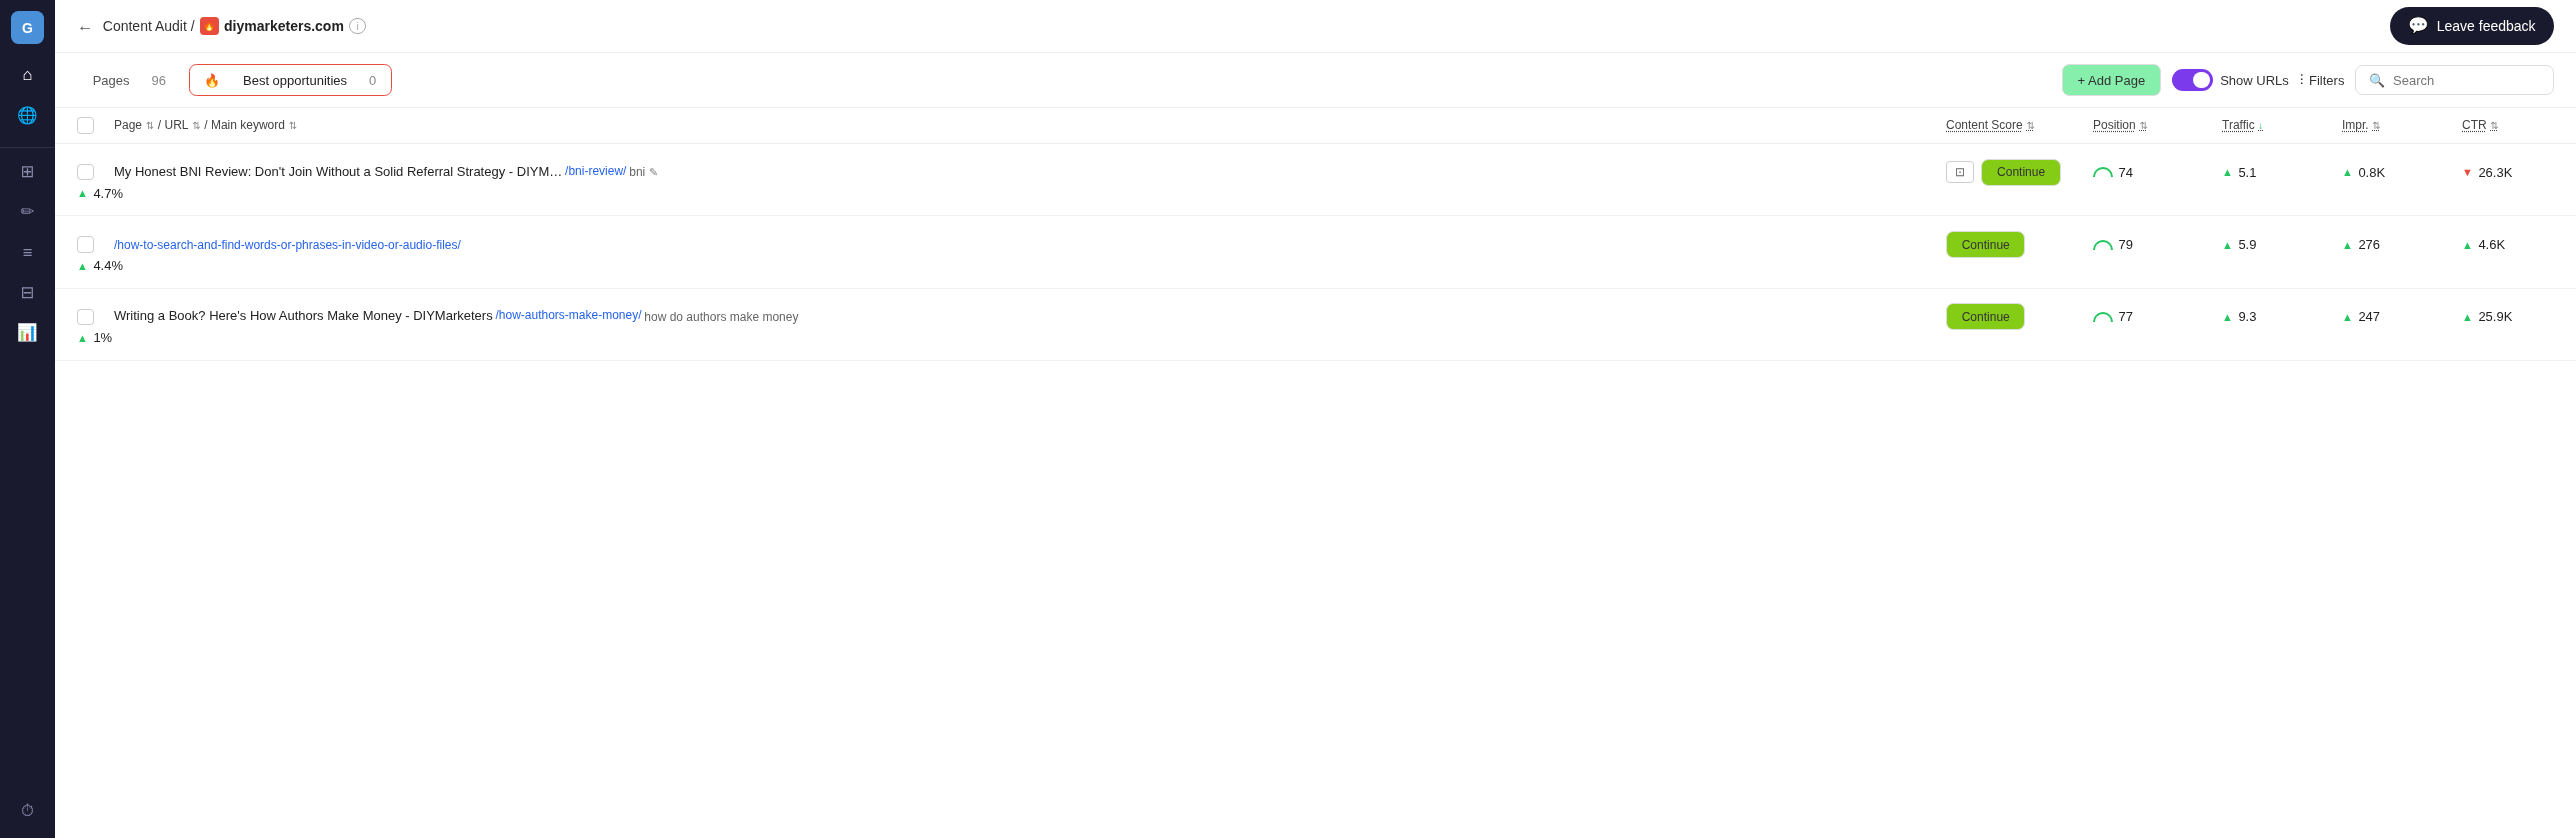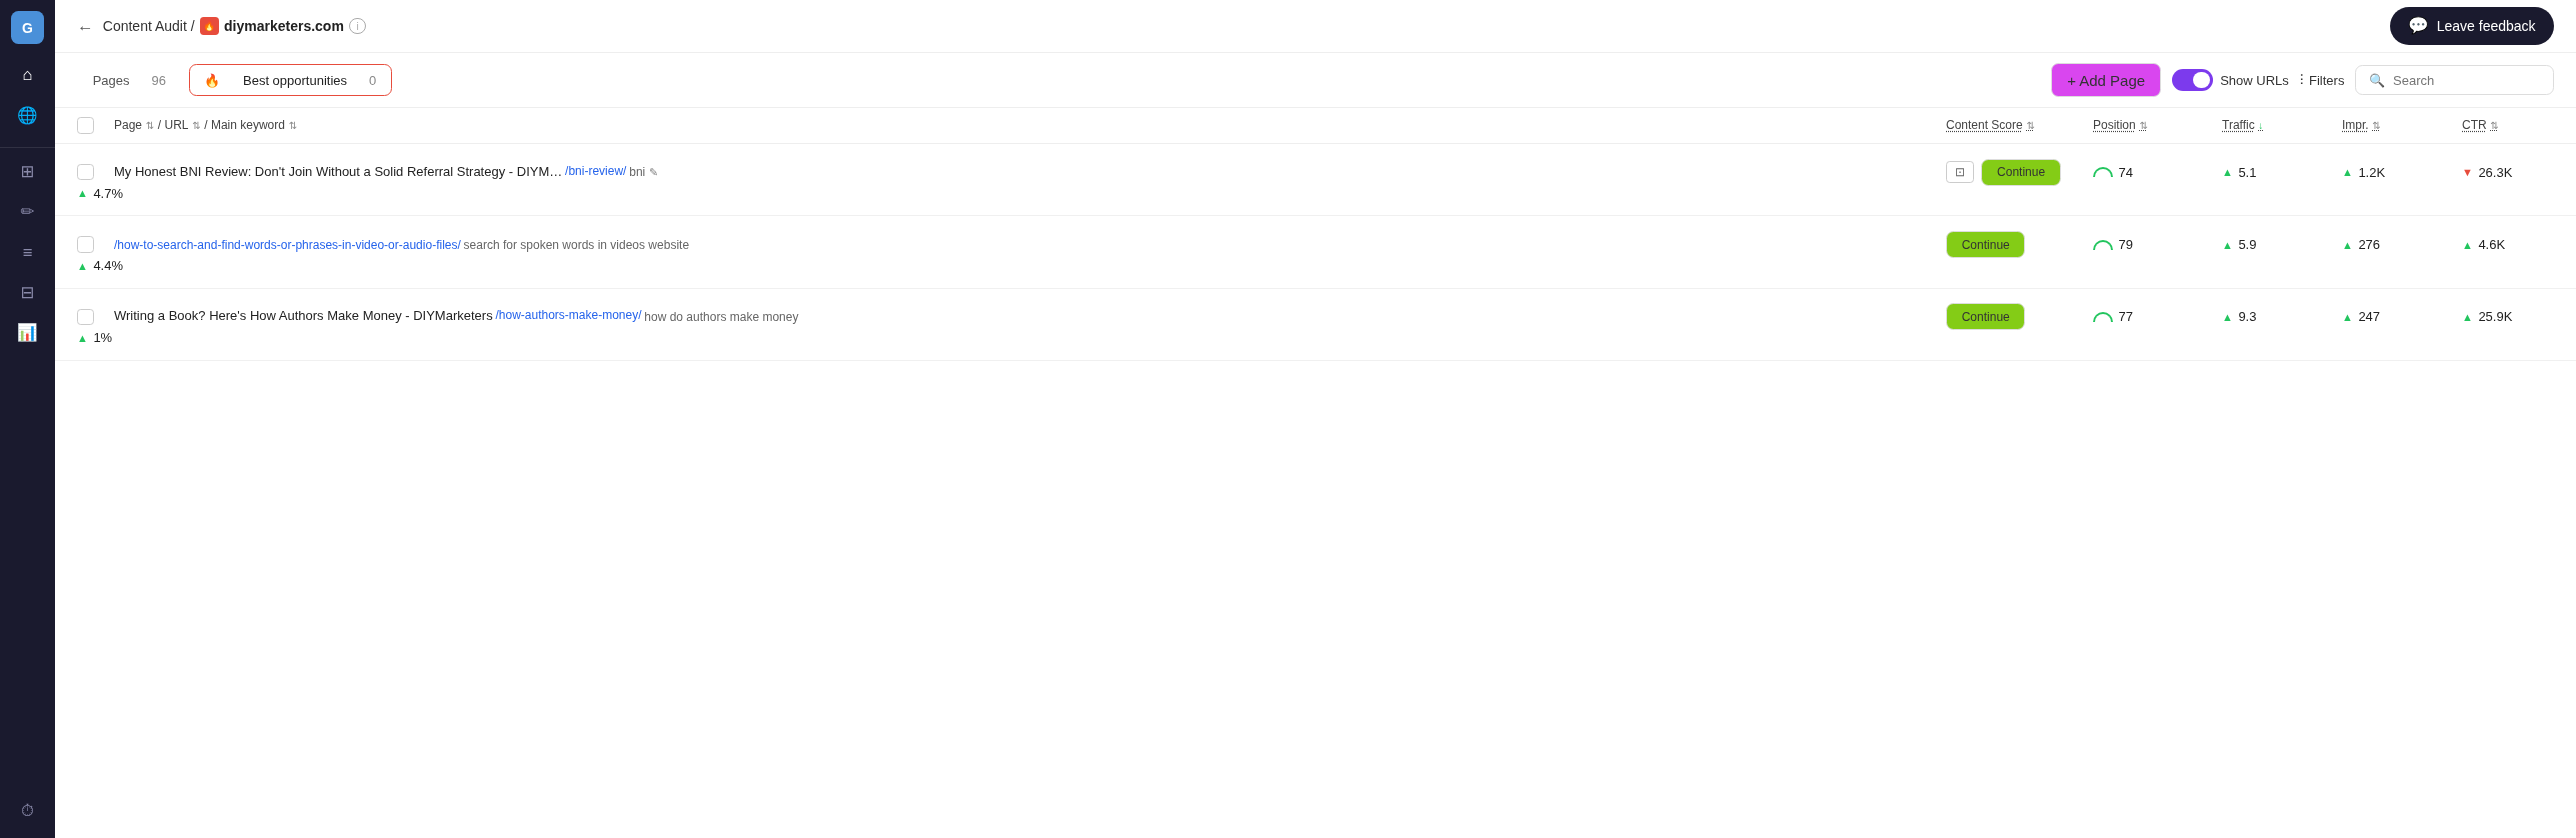--- a/index.html
+++ b/index.html
@@ -100,23 +100,23 @@
     .tab.active {
       border: 1.8px solid #e74c3c;
       color: #222; font-weight: 500;
     }
     .tab .tab-count { color: #888; }
     .tab .tab-fire { color: #e74c3c; }
 
     .tab-actions { display: flex; align-items: center; gap: 11px; }
     .add-page-btn {
       display: flex; align-items: center; gap: 5.5px;
-      background: #d946ef; border: 0.9px solid #ddd;
+      background: #86efac; border: 0.9px solid #ddd;
       border-radius: 7.4px; padding: 7.4px 14.7px;
-      font-size: 15px; cursor: pointer; color: #333;
+      font-size: 13px; cursor: pointer; color: #333;
       font-weight: 500;
     }
 
     .show-urls-toggle { display: flex; align-items: center; gap: 7.4px; font-size: 13px; color: #333; }
     .toggle-switch {
       width: 41px; height: 22px; background: #7c3aed;
       border-radius: 11px; position: relative; cursor: pointer;
     }
     .toggle-knob {
       width: 16.6px; height: 16.6px; background: #fff;
@@ -338,39 +338,38 @@
       <div class="score-cell">
         <span class="score-arc"></span>
         <span class="val">74</span>
       </div>
       <div class="position-cell">
         <span class="up-arrow">▲</span>
         <span class="val">5.1</span>
       </div>
       <div class="traffic-cell">
         <span class="up-arrow">▲</span>
-        <span class="val">1.2K</span>
+        <span class="val">0.8K</span>
       </div>
       <div class="impr-cell">
         <span class="down-arrow">▼</span>
         <span class="val">26.3K</span>
       </div>
       <div class="ctr-cell">
         <span class="up-arrow">▲</span>
         <span class="val">4.7%</span>
       </div>
     </div>
 
     <div class="table-row">
       <div>
         <div class="row-checkbox"></div>
       </div>
       <div class="page-cell">
         <a class="page-url">/how-to-search-and-find-words-or-phrases-in-video-or-audio-files/</a>
-        <span class="page-keyword">search for spoken words in videos website</span>
       </div>
       <div class="continue-cell">
         <button class="continue-btn">Continue</button>
       </div>
       <div class="score-cell">
         <span class="score-arc"></span>
         <span class="val">79</span>
       </div>
       <div class="position-cell">
         <span class="up-arrow">▲</span>

